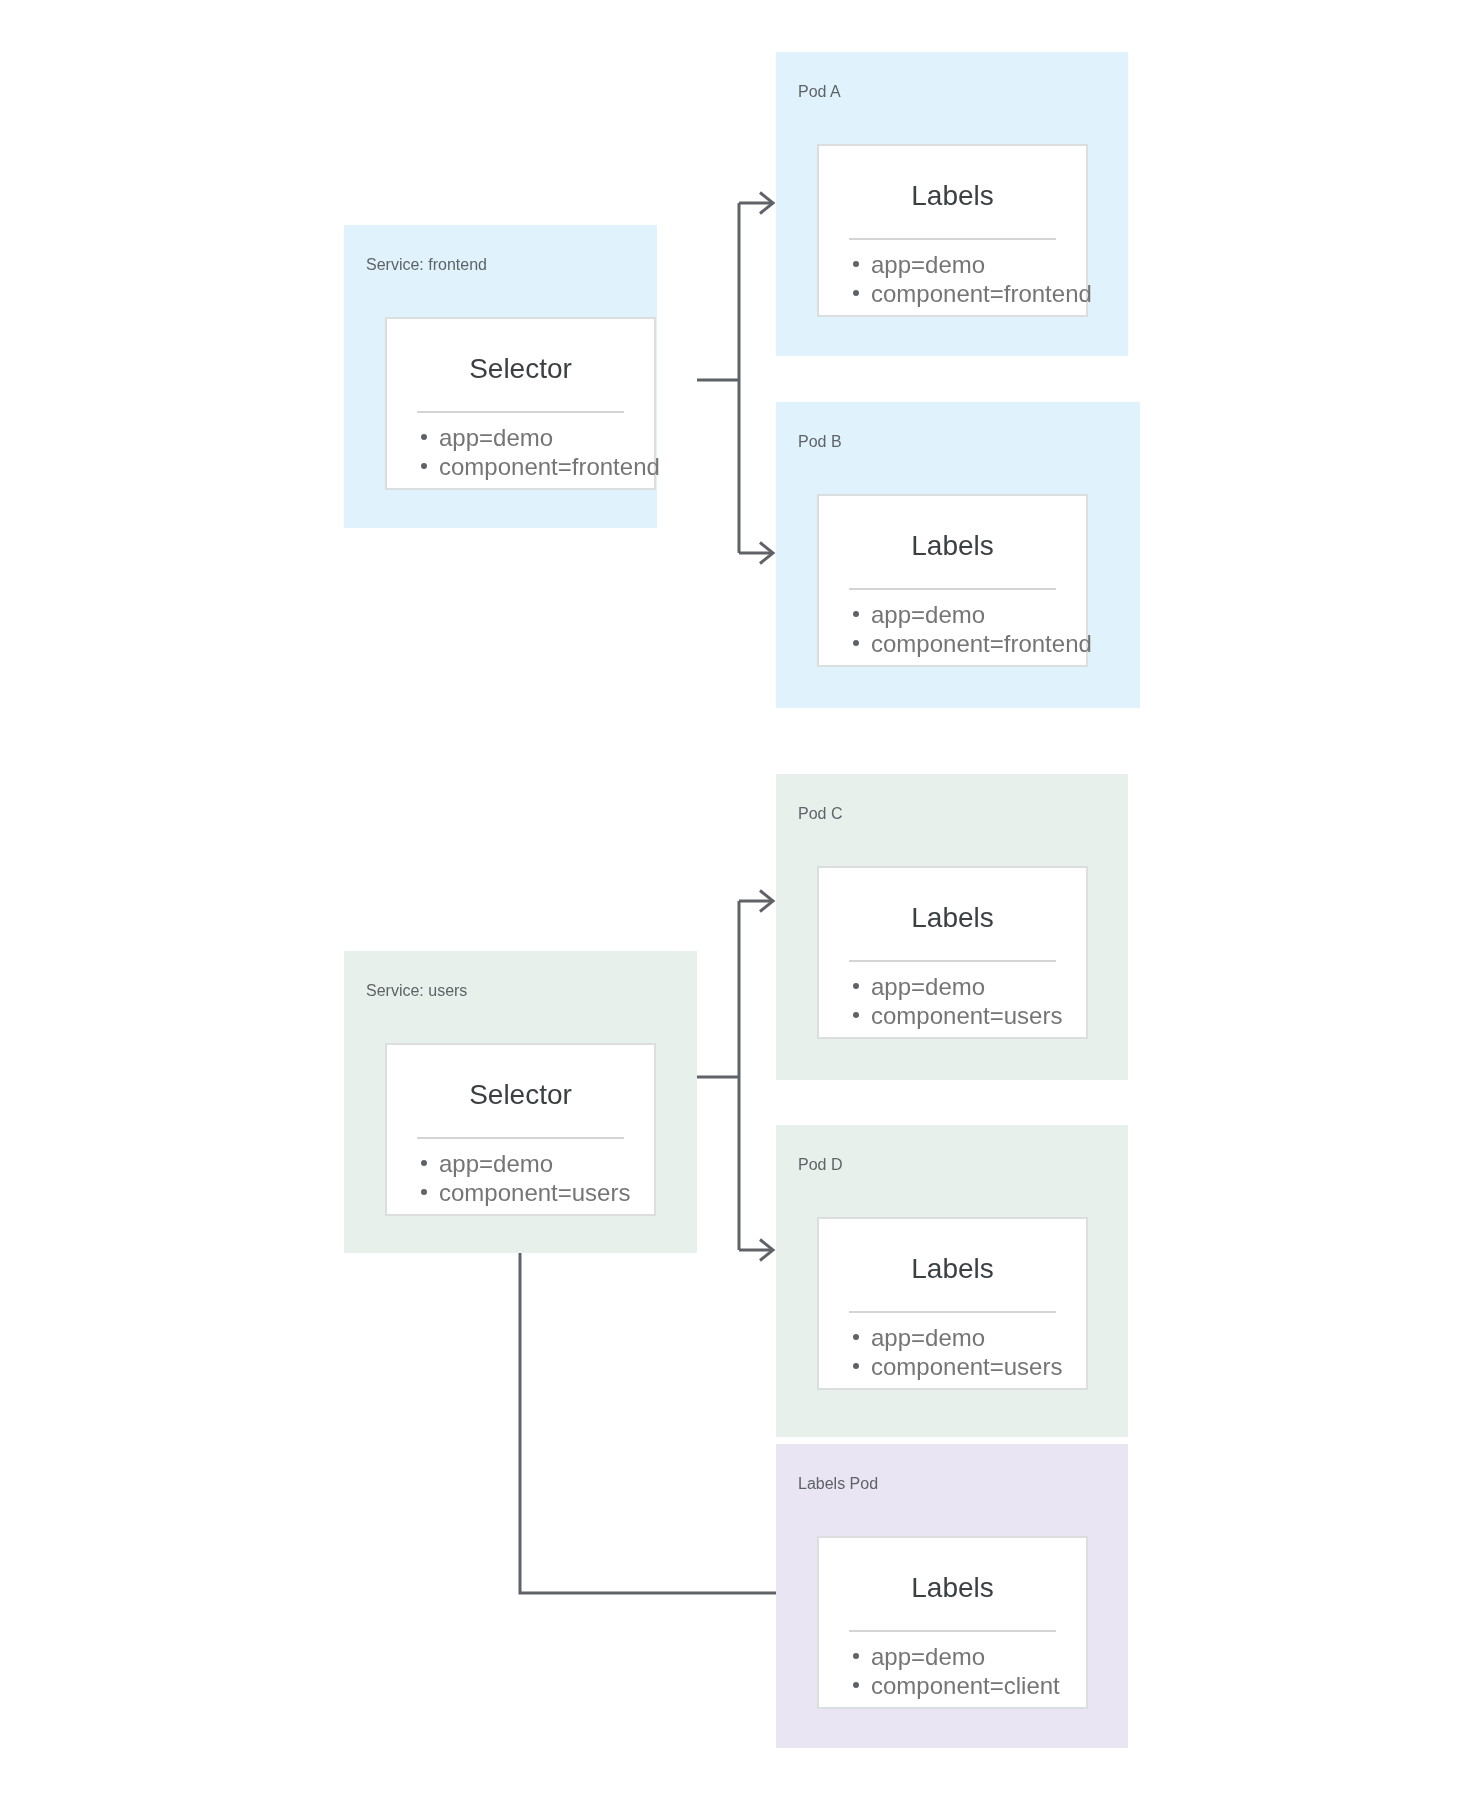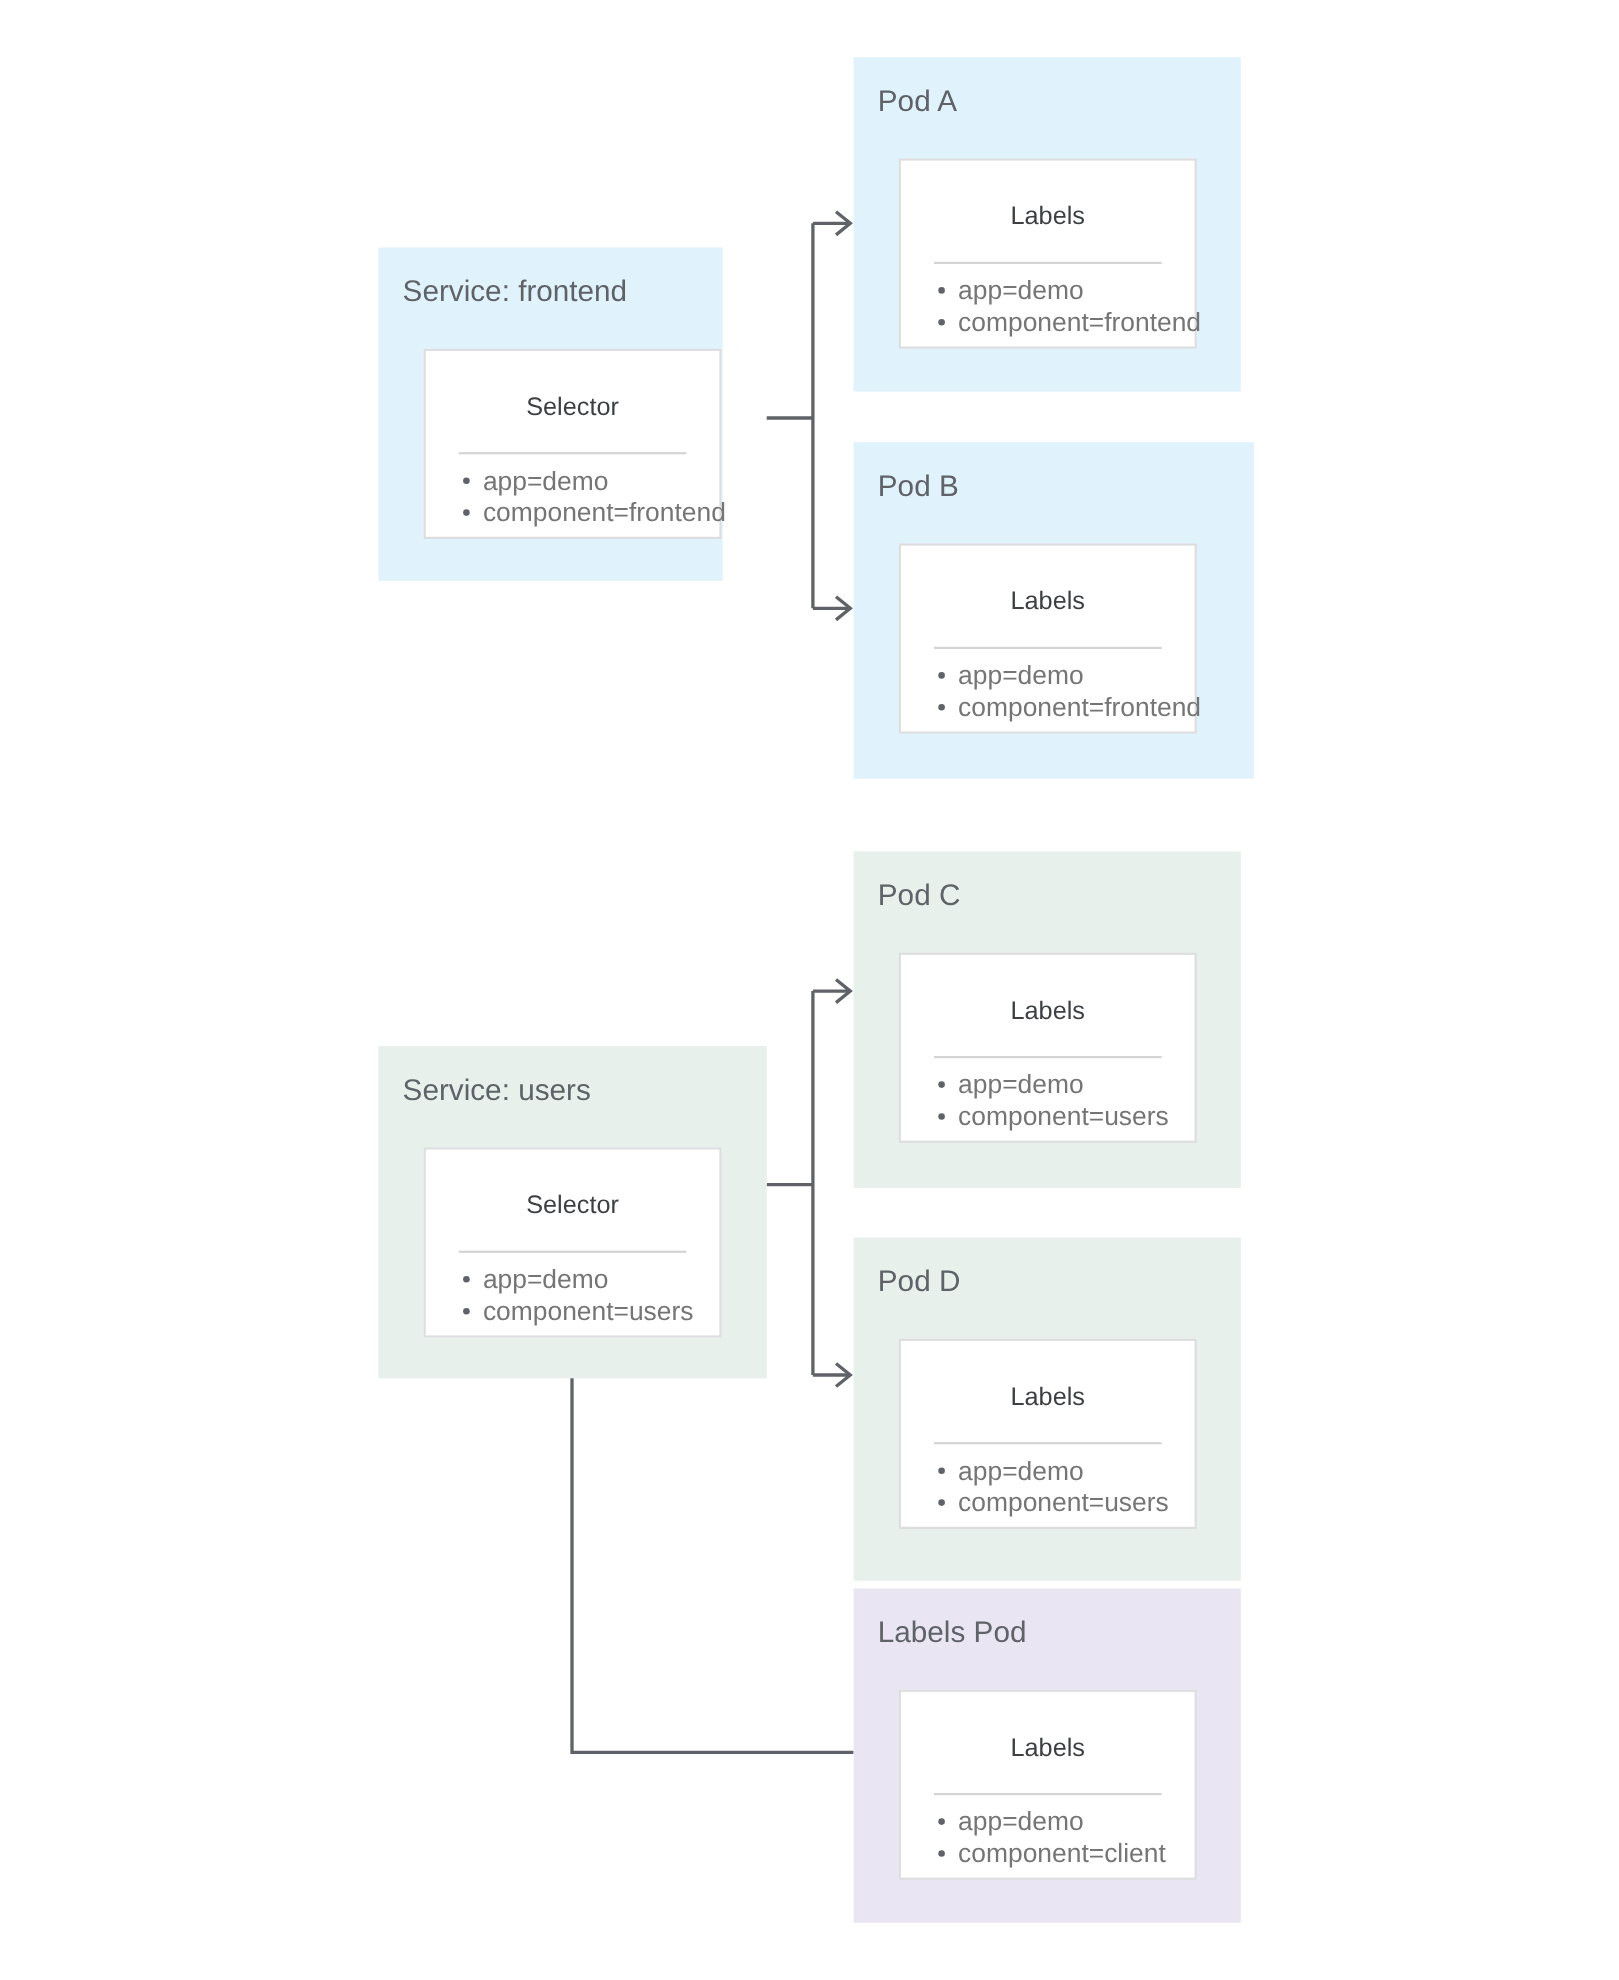--- a/index.html
+++ b/index.html
@@ -14,38 +14,38 @@
   }
   .card { position: absolute; }
   .bg-blue   { background: #E0F3FC; }
   .bg-green  { background: #E7F0EB; margin-top: 28px; }
   .bg-purple { background: #E9E5F3; }
 
   .card-title {
     position: absolute;
     left: 22px;
     top: 26px;
-    font-size: 27px;
+    font-size: 16px;
     line-height: 28px;
     color: #5F6368;
     white-space: nowrap;
   }
   .inner {
     position: absolute;
     left: 41px;
     top: 92px;
     width: 271px;
     height: 173px;
     background: #ffffff;
     border: 2px solid #DBDDDF;
   }
   .inner-heading {
     margin-top: 35px;
     text-align: center;
-    font-size: 23px;
+    font-size: 28px;
     line-height: 30px;
     color: #3C4043;
   }
   .divider {
     height: 2px;
     margin: 27px 30px 0 30px;
     background: #D4D4D4;
   }
   ul.items {
     list-style: none;

